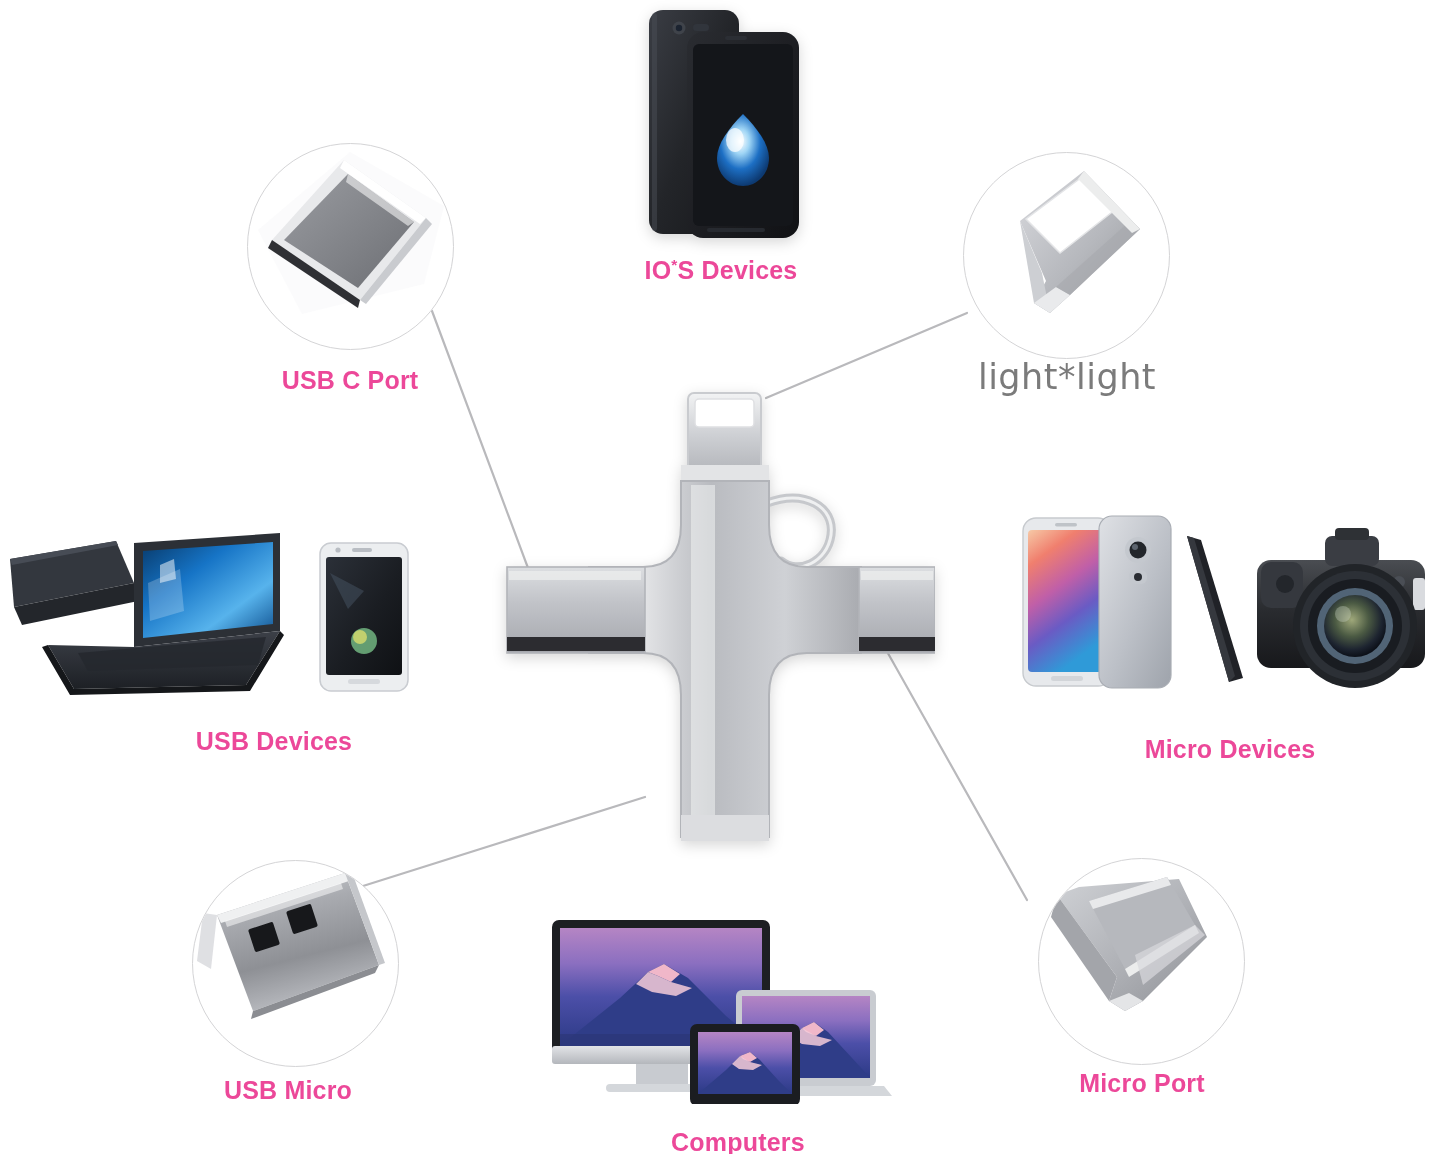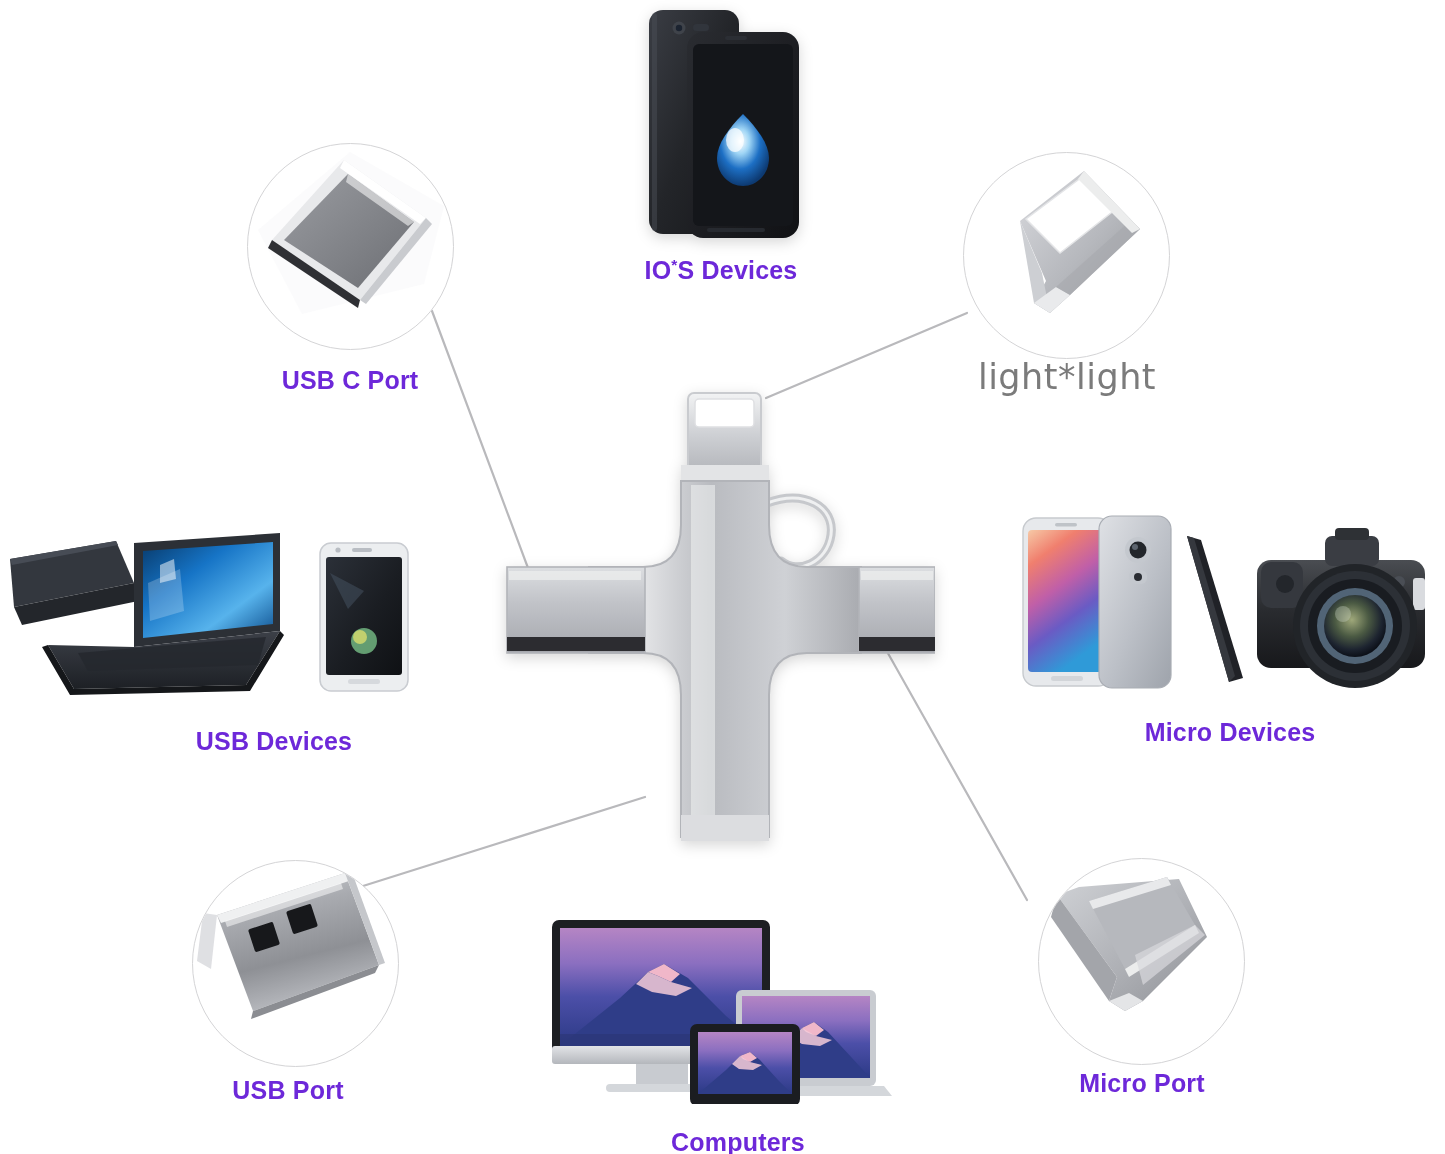--- a/index.html
+++ b/index.html
@@ -13,21 +13,21 @@
     width:1445px;
     height:1154px;
     background:#ffffff;
     overflow:hidden;
   }
   .abs{position:absolute;}
 
   
   .label{
     position:absolute;
-    color:#6d28d9;
+    color:#ec4899;
     font-family:"Liberation Sans", sans-serif;
     font-weight:bold;
     font-size:25px;
     letter-spacing:.2px;
     white-space:nowrap;
     text-align:center;
     transform:translateX(-50%);
   }
   .label.soft{
     color:#7b7b7b;
@@ -293,21 +293,21 @@
       <g>
         <circle cx="360" cy="126" r="62" fill="#212428"></circle>
         <circle cx="360" cy="126" r="55" fill="#2c3036"></circle>
         <circle cx="360" cy="126" r="47" fill="#191c21"></circle>
         <circle cx="360" cy="126" r="38" fill="#7fa0bd" opacity=".55"></circle>
         <circle cx="360" cy="126" r="31" fill="url(#lensGlass)"></circle>
         <circle cx="348" cy="114" r="8" fill="#cfd8c8" opacity=".35"></circle>
       </g>
     </g>
   </svg>
-  <div class="label" style="left:1230px;top:718px;">Micro Devices</div>
+  <div class="label" style="left:1230px;top:735px;">Micro Devices</div>
 
   <svg class="abs" style="left:540px;top:912px;width:360px;height:192px;" viewBox="0 0 360 192">
     <defs>
       <linearGradient id="fuji" x1="0" y1="0" x2="0" y2="1">
         <stop offset="0%" stop-color="#b585c4"></stop>
         <stop offset="30%" stop-color="#8b6fc0"></stop>
         <stop offset="58%" stop-color="#4c4fa8"></stop>
         <stop offset="100%" stop-color="#2c3a86"></stop>
       </linearGradient>
       <linearGradient id="alum" x1="0" y1="0" x2="0" y2="1">
@@ -405,21 +405,21 @@
       <path d="M60 150 L186 104 L182 112 L58 158 Z" fill="#8b8d92"></path>
       <path d="M186 104 L152 12 L160 14 L192 102 Z" fill="#c5c7cb"></path>
 
       <rect x="58" y="64" width="26" height="24" rx="2" transform="rotate(-18 71 76)" fill="#17181b"></rect>
       <rect x="96" y="46" width="26" height="24" rx="2" transform="rotate(-18 109 58)" fill="#17181b"></rect>
       <path d="M32 60 L148 22 L150 28 L34 66 Z" fill="#ffffff" opacity=".5"></path>
 
       <path d="M10 52 L24 54 L18 108 L4 100 Z" fill="#dfe0e3"></path>
     </svg>
   </div>
-  <div class="label" style="left:288px;top:1076px;">USB Port</div>
+  <div class="label" style="left:288px;top:1076px;">USB Micro</div>
 
   <div class="circle" style="left:1038px;top:858px;width:205px;height:205px;">
     <svg width="205" height="205" viewBox="0 0 205 205">
       <defs>
         <linearGradient id="muBody" x1="0" y1="0" x2="1" y2="1">
           <stop offset="0%" stop-color="#cfd1d5"></stop>
           <stop offset="55%" stop-color="#aeb0b5"></stop>
           <stop offset="100%" stop-color="#8d8f94"></stop>
         </linearGradient>
       </defs>

